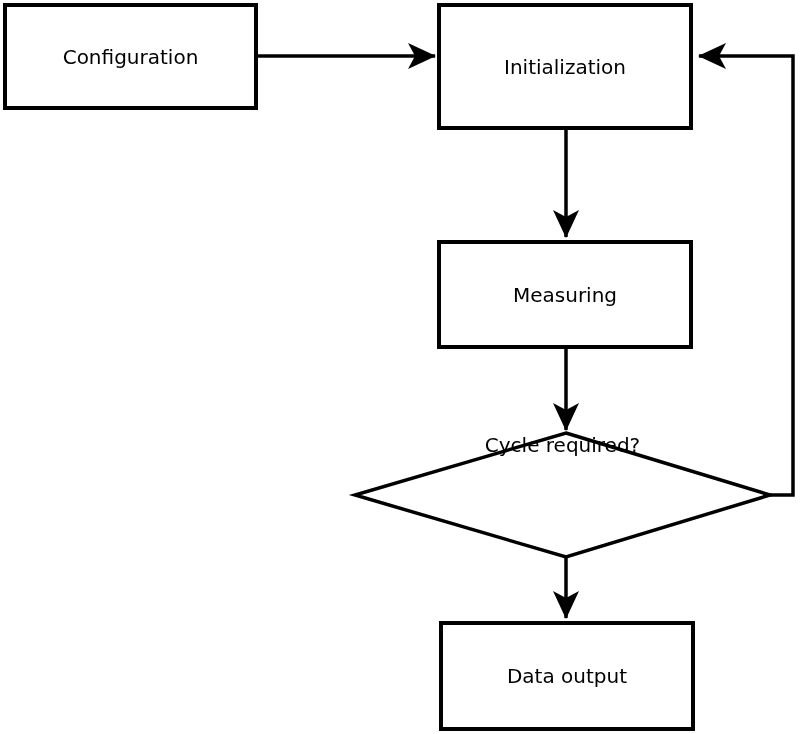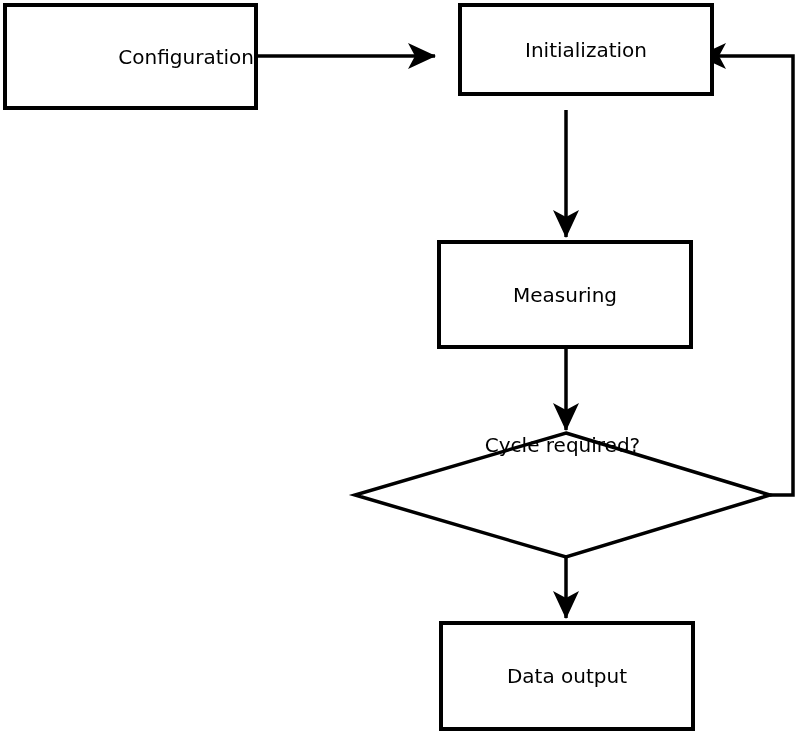--- a/index.html
+++ b/index.html
@@ -30,22 +30,22 @@
     justify-content: center;
     text-align: center;
     color: #000000;
     font-size: 20px;
     line-height: 1.2;
   }
   .process {
     background: #ffffff;
     border: 4px solid #000000;
   }
-  .node-configuration { left: 3px;   top: 3px;   width: 255px; height: 107px; justify-content: flex-end; }
-  .node-initialization{ left: 458px; top: 3px;   width: 256px; height: 93px; }
+  .node-configuration { left: 3px;   top: 3px;   width: 255px; height: 107px; }
+  .node-initialization{ left: 437px; top: 3px;   width: 256px; height: 127px; }
   .node-measuring     { left: 437px; top: 240px; width: 256px; height: 109px; }
   .node-data-output   { left: 439px; top: 621px; width: 256px; height: 110px; }
   .decision-label {
     position: absolute;
     left: 355px;
     top: 433px;
     width: 415px;
     height: 124px;
     display: flex;
     align-items: flex-start;

